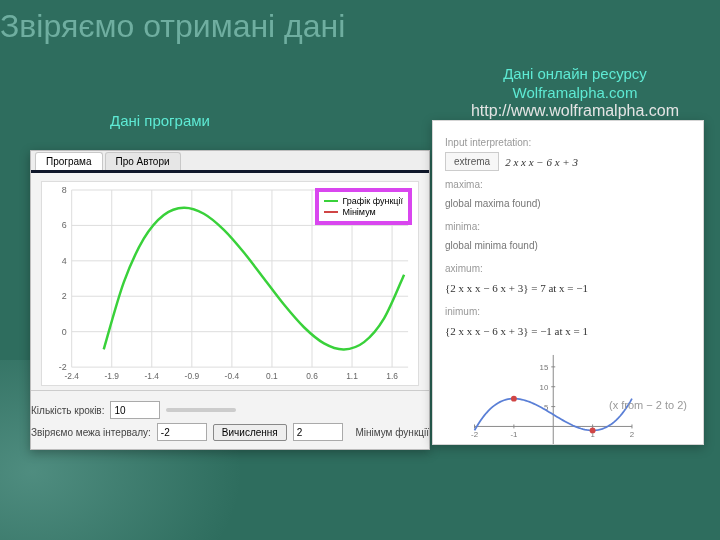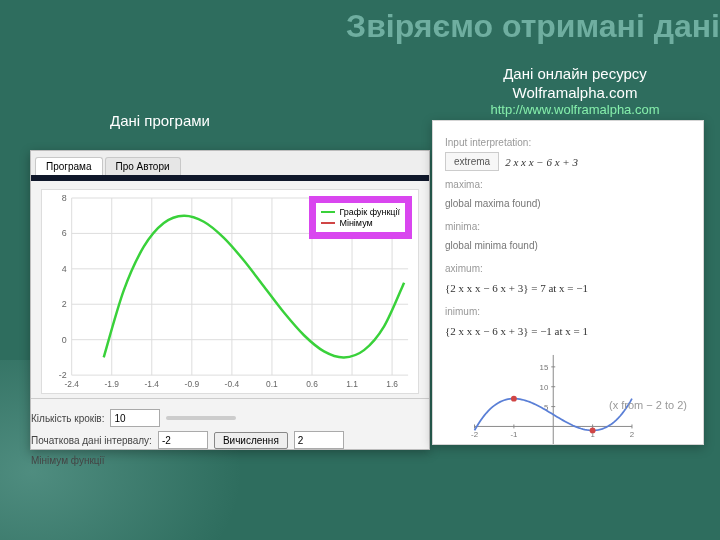--- a/index.html
+++ b/index.html
@@ -9,47 +9,47 @@
     font-family: Arial, sans-serif;
     position: relative; overflow: hidden;
   }
   .bg-halo {
     position:absolute; left:-120px; top:360px; width:380px; height:280px;
     background: radial-gradient(ellipse at 40% 40%, rgba(140,200,190,0.35), rgba(46,109,94,0) 65%);
     pointer-events:none;
   }
   .slide-title {
     position:absolute; top:8px; left:0; width:100%;
-    text-align:right; color:#6faea0;
-    font-size:32px; font-weight:700;
+    text-align:left; color:#6faea0;
+    font-size:32px; font-weight:400;
   }
   .label-left, .label-right1, .label-right2, .label-url {
-    position:absolute; color:#ffffff; font-size:15px;
+    position:absolute; color:#5eead4; font-size:15px;
   }
   .label-left { left:110px; top:112px; }
   .label-right1 { left:465px; top:65px; text-align:center; width:220px;}
   .label-right2 { left:465px; top:84px; text-align:center; width:220px;}
-  .label-url { left:450px; top:102px; width:250px; text-align:center; color:#86efac; font-size:13px;}
+  .label-url { left:450px; top:102px; width:250px; text-align:center; color:#e5e5e5; font-size:16px;}
 
   
   .app-panel {
     position:absolute; left:30px; top:150px;
     width:400px; height:300px;
     background:#f3f3f3;
     border:1px solid #bcbcbc;
     box-shadow:0 3px 10px rgba(0,0,0,.3);
   }
-  .tabs { height:30px; border-bottom:6px solid #0f172a; font-size:11px; display:flex; align-items:flex-end; padding-left:4px; background:#eee;}
+  .tabs { height:22px; border-bottom:3px solid #0f172a; font-size:11px; display:flex; align-items:flex-end; padding-left:4px; background:#eee;}
   .tab { padding:3px 10px; border:1px solid #c8c8c8; border-bottom:none; background:#fff; border-radius:3px 3px 0 0; margin-right:2px; font-size:10px;}
   .tab.inactive { background:#e6e6e6;margin-top:28px; }
   .plot { position:relative; margin:8px 10px 4px 10px; height:205px; background:#fff; border:1px solid #ddd;}
   .plot svg { width:100%; height:100%; display:block;}
   .legend {
     position:absolute; top:6px; right:6px;
-    background:#fff; border:7px solid #d946ef; font-size:9px; padding:3px 5px;
+    background:#fff; border:4px solid #d946ef; font-size:9px; padding:3px 5px;
   }
   .legend-row { display:flex; align-items:center; gap:4px; margin:1px 0;}
   .sw { width:14px; height:2px; }
   .controls { padding:6px 0; font-size:10px; color:#444; border-top:1px solid #ccc;}
   .crow { display:flex; align-items:center; gap:6px; margin:4px 0; flex-wrap:wrap;}
   .crow input[type=text]{ width:50px; height:18px; border:1px solid #aaa; font-size:10px; padding:0 3px; background:#fff;}
   .crow .slider { width:70px; height:4px; background:#ccc; position:relative; border-radius:2px;}
   .crow button { font-size:10px; padding:2px 8px; border:1px solid #888; background:#eee; border-radius:2px;}
   .spacer { flex:1; }
 
@@ -136,21 +136,21 @@
       </div>
     </div>
   </div>
   <div class="controls">
     <div class="crow">
       <span>Кількість кроків:</span>
       <input type="text" value="10" style="">
       <div class="slider"></div>
     </div>
     <div class="crow">
-      <span>Початкова дані інтервалу:</span>
+      <span>Звіряємо межа інтервалу:</span>
       <input type="text" value="-2" style="">
       <button>Вичислення</button>
       <input type="text" value="2" style="">
       <span class="spacer"></span>
       <span>Мінімум функції</span>
     </div>
   </div>
 </div>
 
 <div class="wolf">

